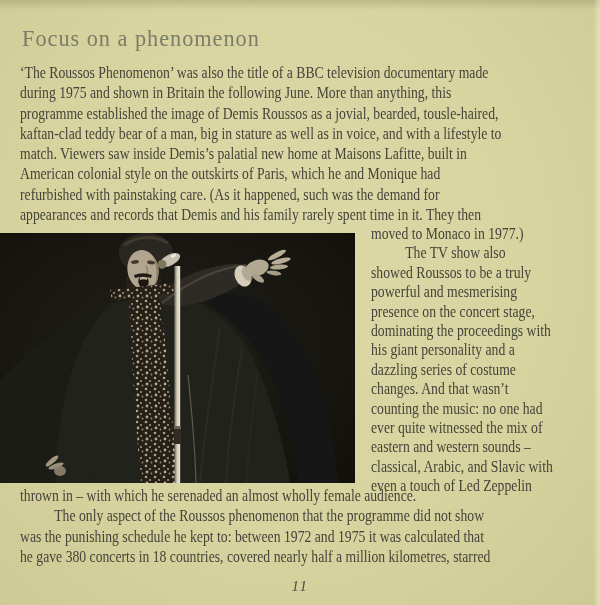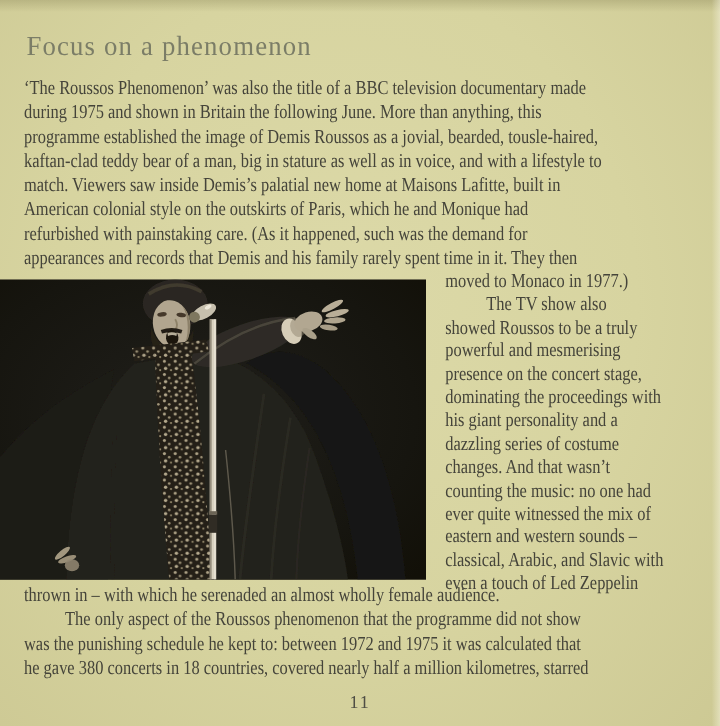--- a/index.html
+++ b/index.html
@@ -42,21 +42,21 @@
   .tb-right  { left: 371px; top: 224px; line-height: 19.4px; }
   .tb-bottom { left: 20px;  top: 486px; line-height: 20.4px; }
   .photo {
     position: absolute; left: 0; top: 233px; width: 355px; height: 250px;
     background: #14130f;
   }
   .photo svg { display: block; }
   .page-number {
     position: absolute; left: 0; right: 0; top: 578px;
     text-align: center;
-    font-size: 15px; color: #4f4e45; letter-spacing: 1.5px;
+    font-size: 15px; color: #4f4e45; letter-spacing: 1.5px; font-style: italic;
   }
 </style>
 </head>
 <body>
 
 <div class="page">
 
   <h1 class="title">Focus on a phenomenon</h1>
 
   <div class="text-block tb-top">

